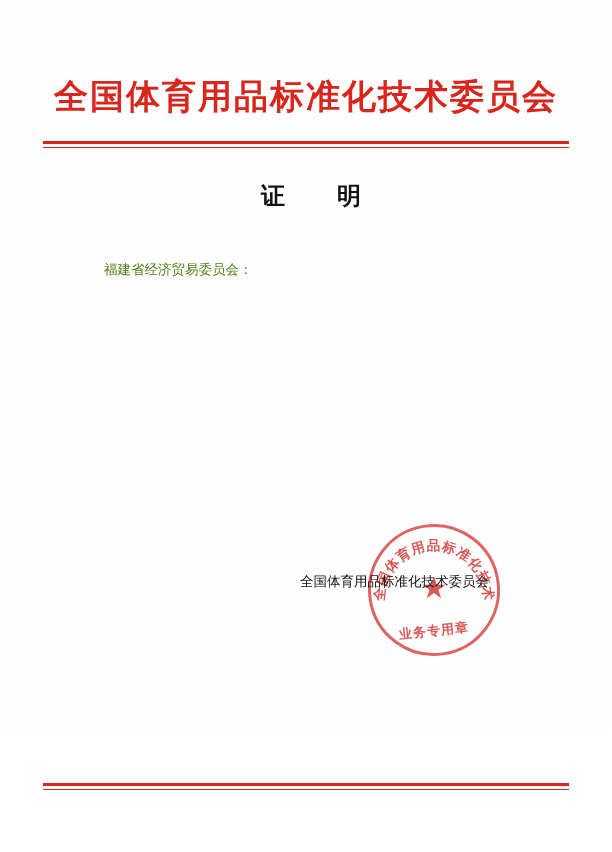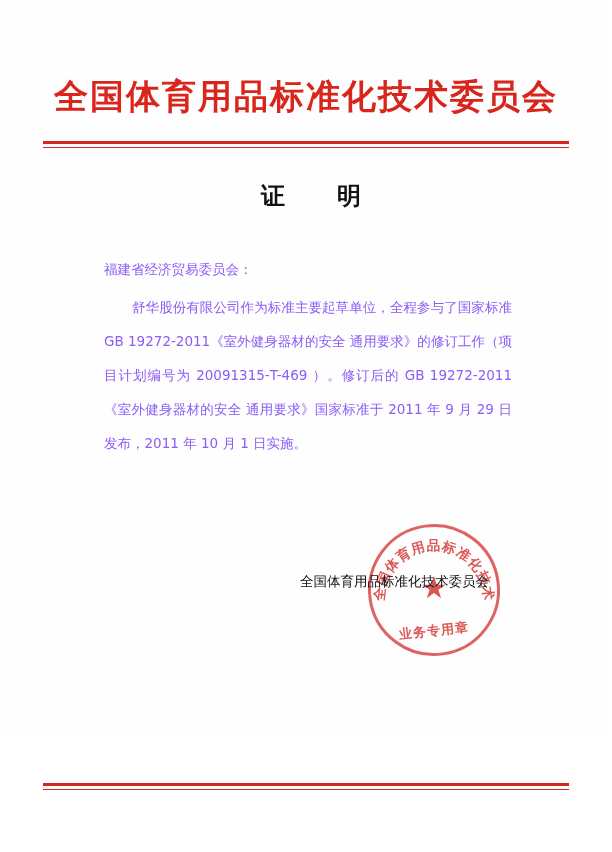--- a/index.html
+++ b/index.html
@@ -71,21 +71,21 @@
   }
 
   .body-block {
     position: absolute;
     top: 252px;
     left: 104px;
     width: 408px;
     font-family: "DejaVu Sans", "Liberation Sans", sans-serif;
     font-size: 13.5px;
     line-height: 34px;
-    color: #8b5cf6;
+    color: #4d7c0f;
   }
   .salutation {
     margin: 0 0 4px 0;
   }
   .para {
     margin: 0;
     text-indent: 28px;
     text-align: justify;
   }
   .closing {
@@ -178,21 +178,20 @@
 
   <div class="rule-group rule-top">
     <div class="rule-thick"></div>
     <div class="rule-thin"></div>
   </div>
 
   <div class="doc-title">证　明</div>
 
   <div class="body-block">
     <p class="salutation">福建省经济贸易委员会：</p>
-    <p class="para">舒华股份有限公司作为标准主要起草单位，全程参与了国家标准 GB 19272-2011《室外健身器材的安全 通用要求》的修订工作（项目计划编号为 20091315-T-469 ）。修订后的 GB 19272-2011《室外健身器材的安全 通用要求》国家标准于 2011 年 9 月 29 日发布，2011 年 10 月 1 日实施。</p>
   </div>
 
   <div class="seal">
     <div class="seal-ring"></div>
     <svg class="seal-arc" viewBox="0 0 132 132">
       <defs>
         <path id="arcpath" d="M 16,76 A 50,50 0 1 1 116,76" fill="none"></path>
       </defs>
       <text>
         <textPath href="#arcpath" startOffset="50%" text-anchor="middle">全国体育用品标准化技术</textPath>

